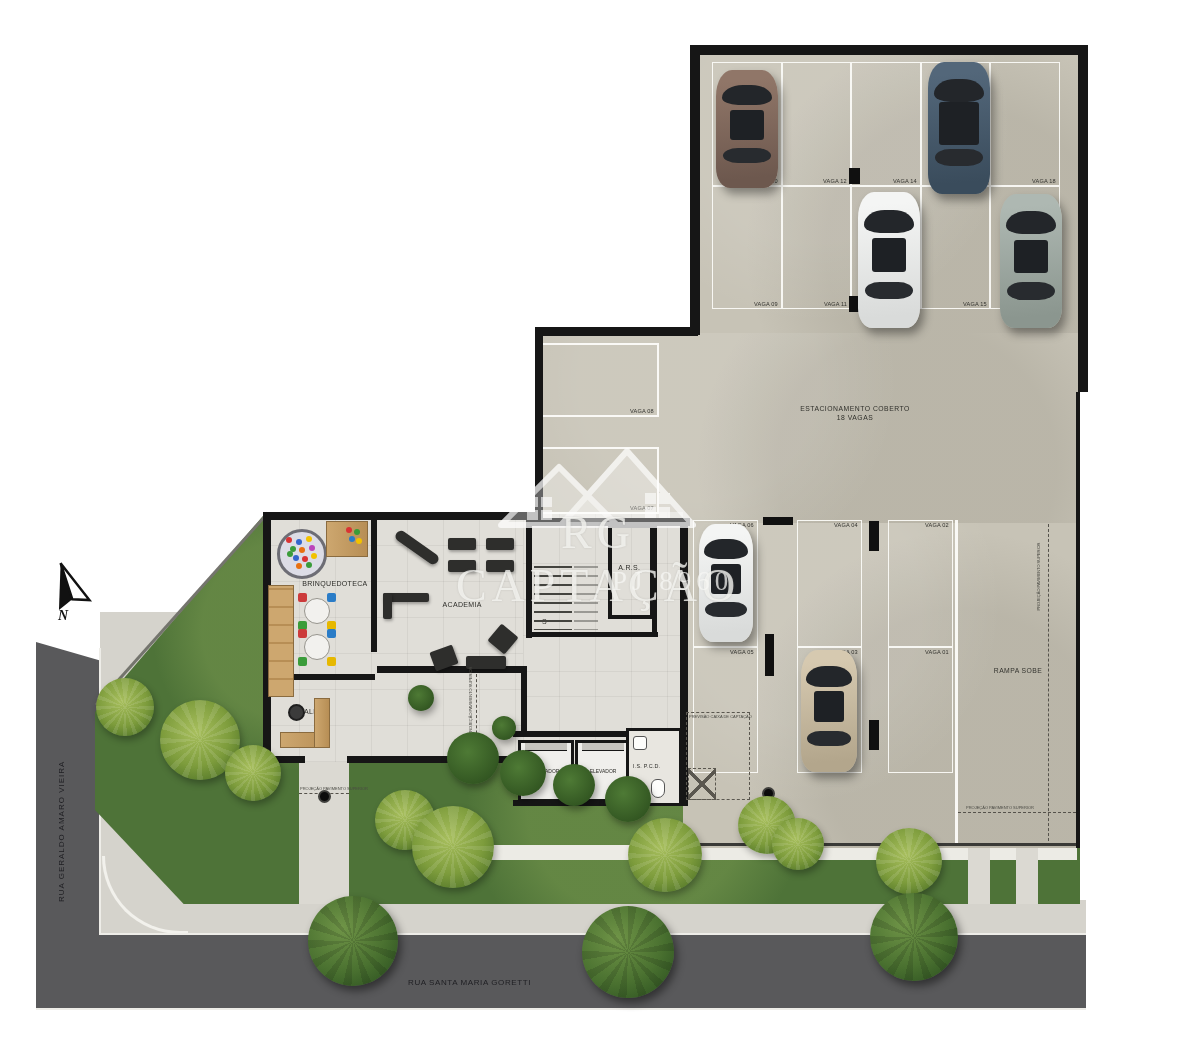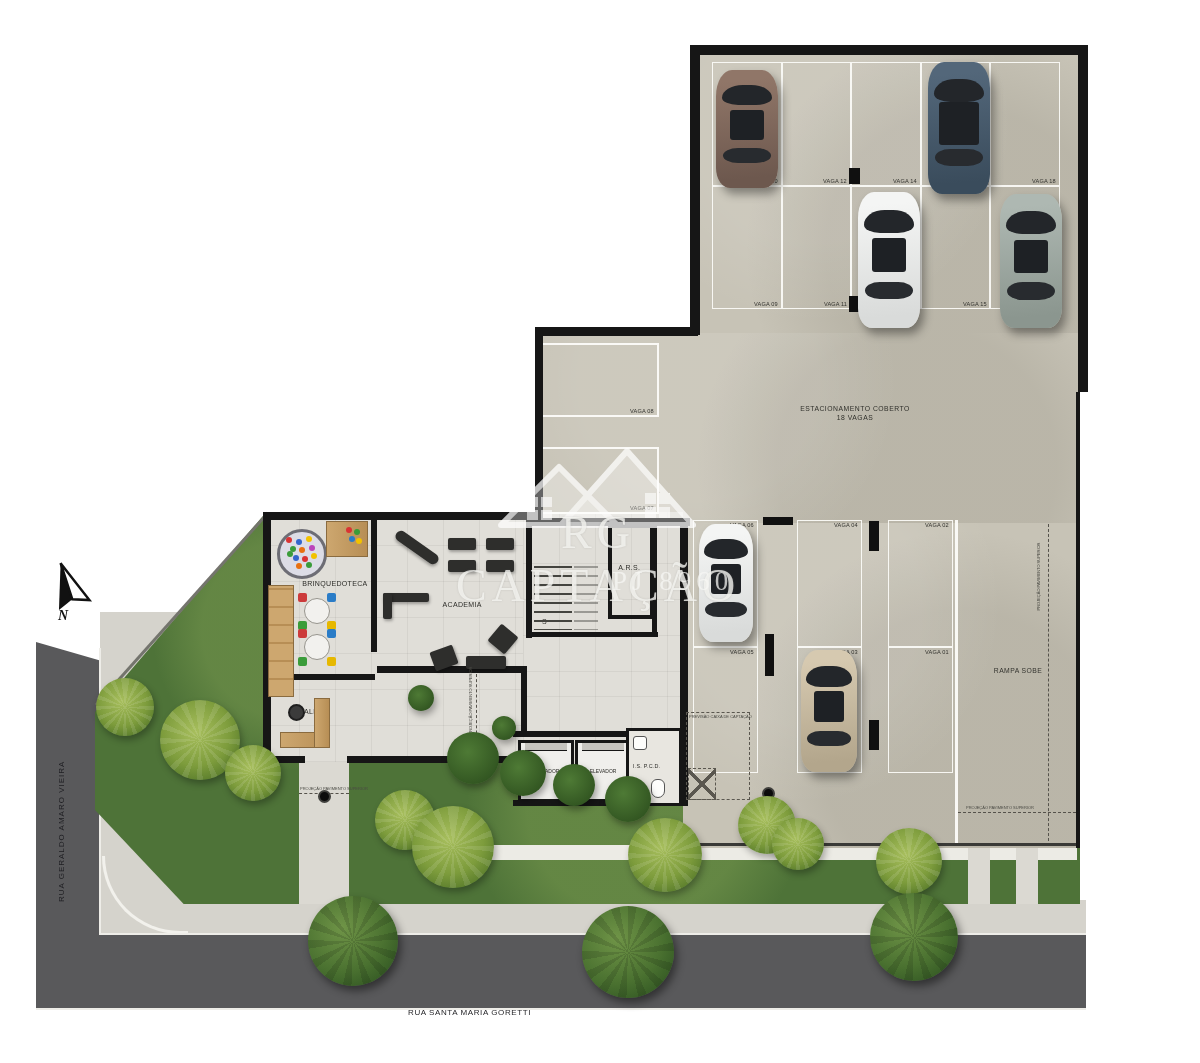--- a/index.html
+++ b/index.html
@@ -104,21 +104,21 @@
   <div class="abs sidewalk" style="left:100px;top:612px;width:110px;height:288px;z-index:5;"></div>
   <div class="abs sidewalk" style="left:100px;top:900px;width:986px;height:35px;z-index:5;"></div>
   <div class="abs" style="left:102px;top:856px;width:86px;height:78px;border-left:3px solid #f2f1ec;border-bottom:3px solid #f2f1ec;border-bottom-left-radius:80px;box-sizing:border-box;z-index:6;"></div>
 
   <div class="abs street" style="left:36px;top:642px;width:64px;height:368px;clip-path:polygon(0 0,100% 5%,100% 100%,0 100%);z-index:6;"></div>
   <div class="abs street" style="left:36px;top:935px;width:1050px;height:75px;z-index:6;"></div>
   <div class="abs curb" style="left:99px;top:648px;width:2px;height:287px;z-index:7;"></div>
   <div class="abs curb" style="left:100px;top:933px;width:986px;height:2px;z-index:7;"></div>
   <div class="abs curb" style="left:36px;top:1008px;width:1050px;height:2px;z-index:7;"></div>
   <div class="vstreet" style="left:57px;top:752px;height:150px;">RUA GERALDO AMARO VIEIRA</div>
-  <div class="abs" style="left:408px;top:978px;font-size:8px;letter-spacing:.6px;color:#1e1e22;z-index:7;margin-top:30px;">RUA SANTA MARIA GORETTI</div>
+  <div class="abs" style="left:408px;top:978px;font-size:8px;letter-spacing:.6px;color:#1e1e22;z-index:7;">RUA SANTA MARIA GORETTI</div>
 
   <div class="abs grass" style="left:95px;top:512px;width:985px;height:392px;z-index:8;clip-path:polygon(0 51%,17.4% 0,100% 0,100% 100%,9% 100%,0 76%);"></div>
   <div class="abs" style="left:95px;top:704px;width:258px;height:3px;background:#74746d;transform:rotate(-48.2deg);transform-origin:left top;z-index:9;"></div>
 
   <div class="abs walk" style="left:299px;top:757px;width:50px;height:147px;z-index:10;"></div>
   <div class="abs" style="left:455px;top:845px;width:622px;height:15px;background:#ecebe5;z-index:10;"></div>
   <div class="abs walk" style="left:968px;top:846px;width:22px;height:58px;z-index:10;"></div>
   <div class="abs walk" style="left:1016px;top:846px;width:22px;height:58px;z-index:10;"></div>
 
   <div class="abs slab" style="left:698px;top:53px;width:382px;height:280px;z-index:15;"></div>

